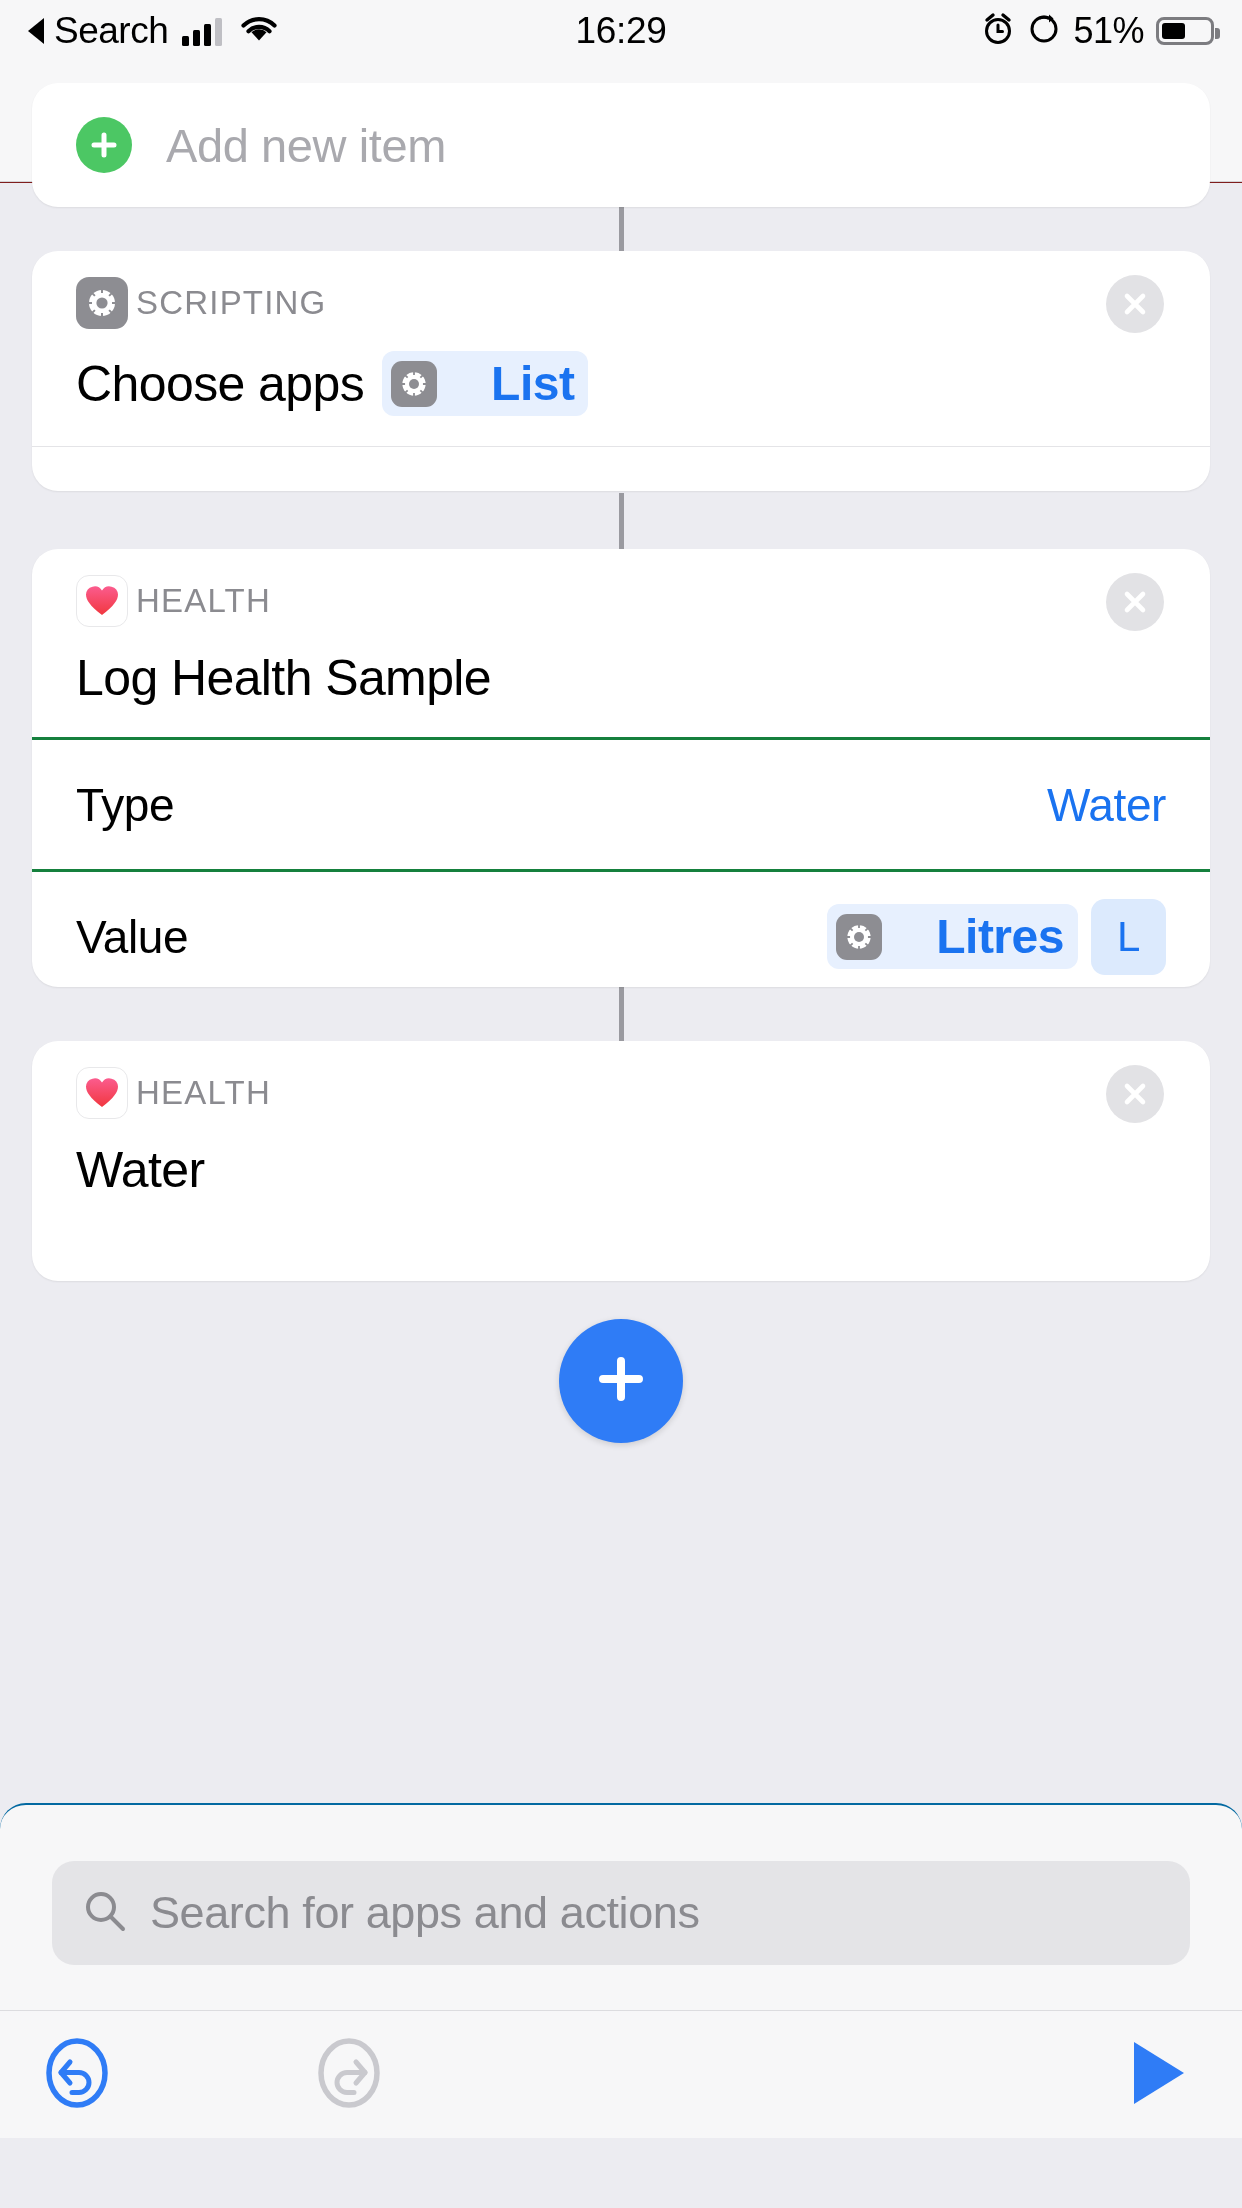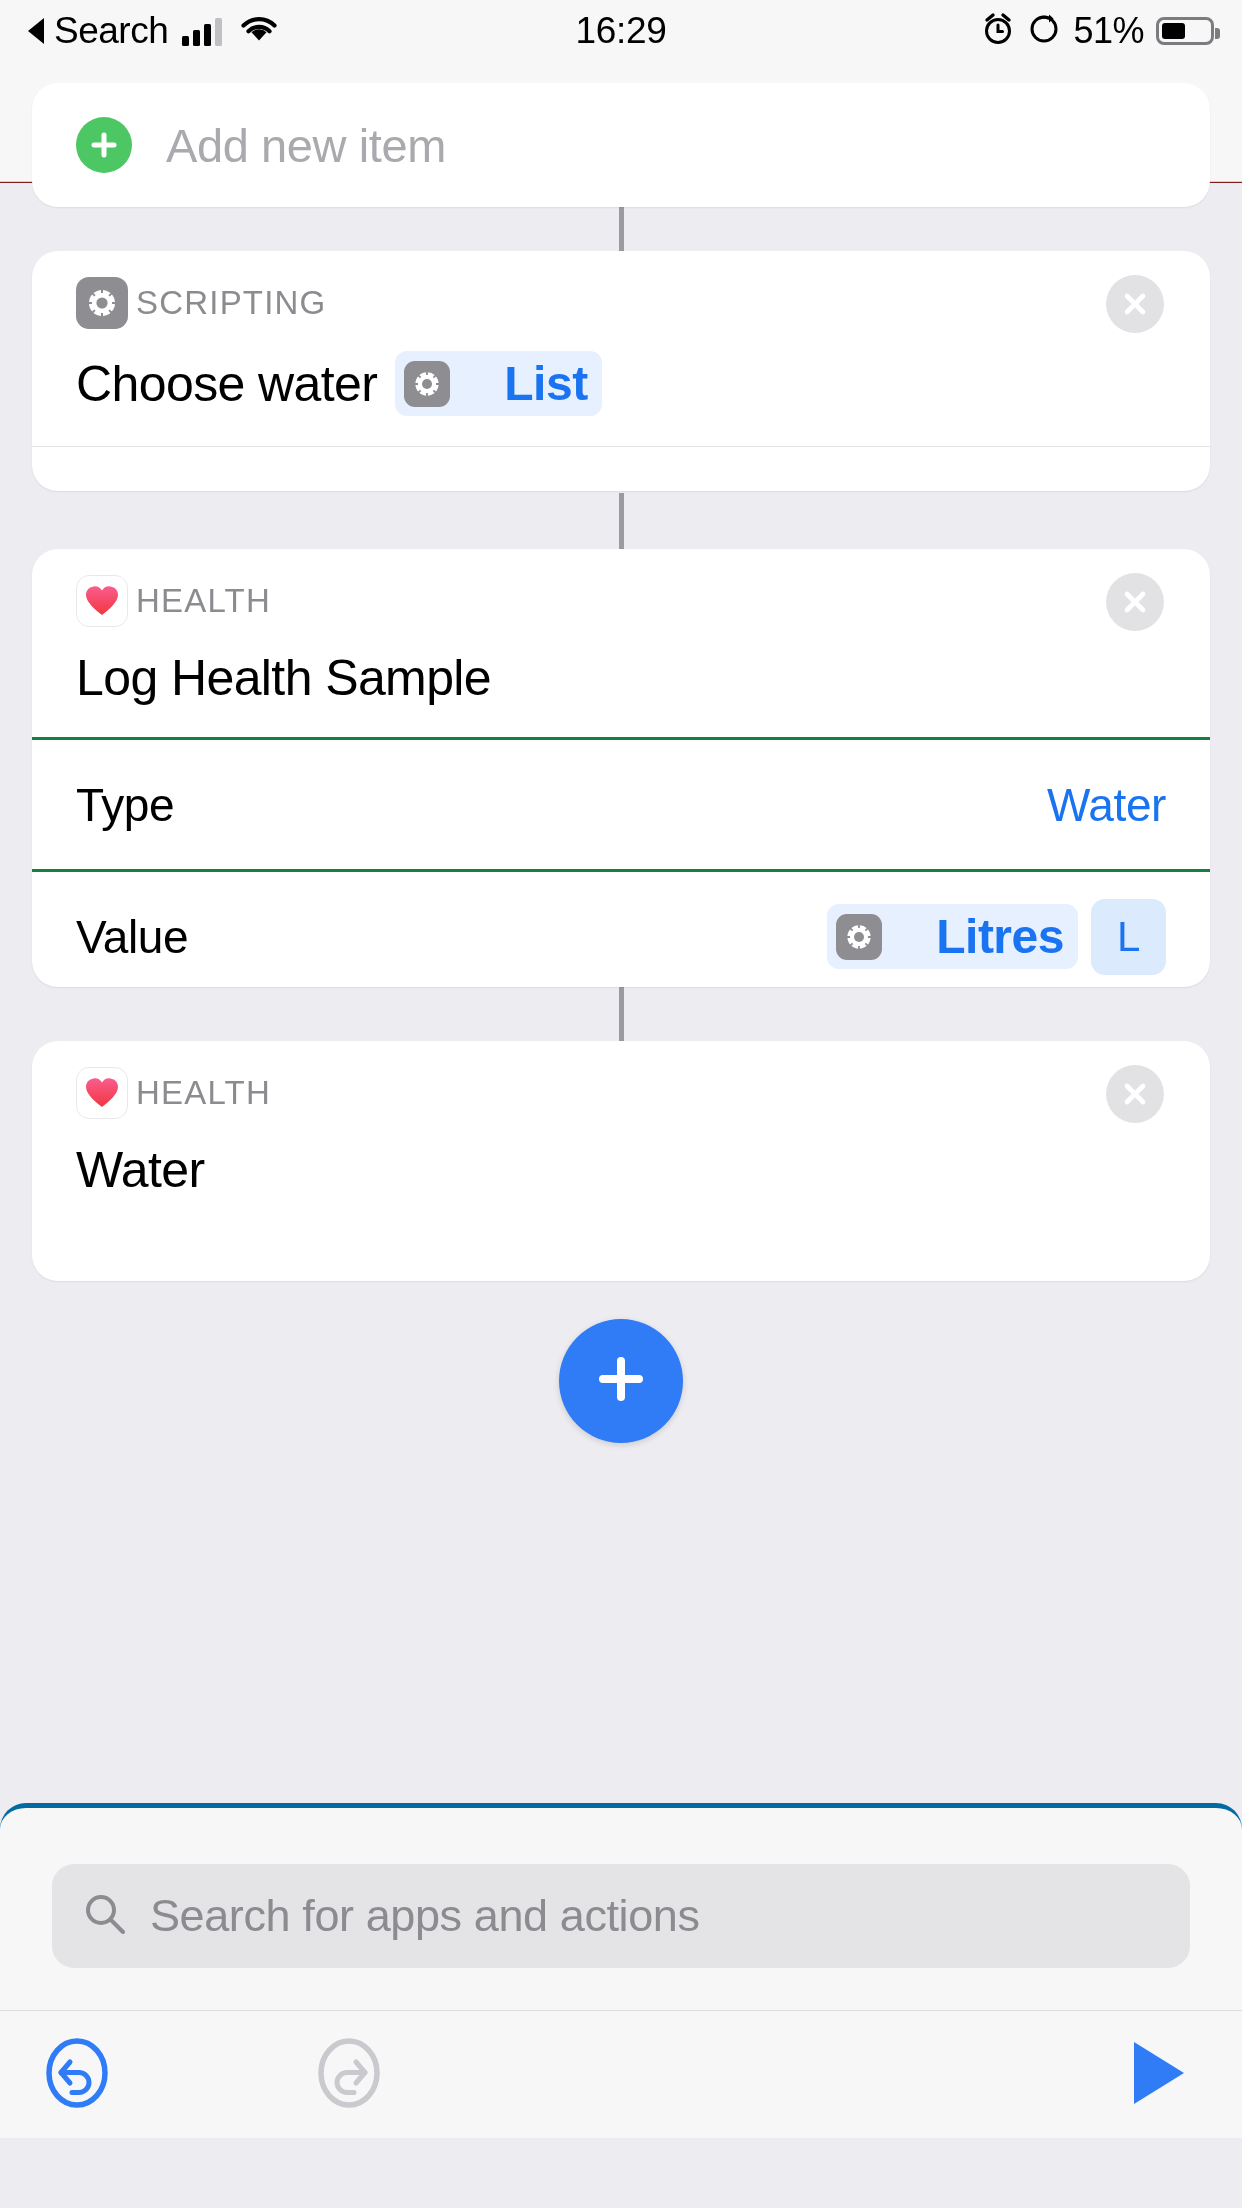--- a/index.html
+++ b/index.html
@@ -144,21 +144,21 @@
   .fab{
     position:absolute; left:559px; width:124px;height:124px;
     border-radius:50%; background:#2F7CF6;
     display:flex;align-items:center;justify-content:center;
     box-shadow:0 2px 6px rgba(0,0,0,0.14);
   }
 
   
   .bottom-panel{
     position:absolute; left:0; bottom:0; width:1242px; height:335px;
-    background:#F7F7F8; border-top:5px solid #0369a1;
+    background:#F7F7F8; border-top:2px solid #0369a1;
     border-radius:26px 26px 0 0;
   }
   .search-wrap{
     position:absolute; top:56px; left:52px; width:1138px; height:104px;
     background:#E4E4E7; border-radius:22px;
     display:flex; align-items:center; padding:0 30px;
   }
   .search-ph{ margin-left:22px; font-size:45px; color:#8B8B90; letter-spacing:-0.4px; }
   .toolbar{
     position:absolute; bottom:0; left:0; width:1242px; height:128px;
@@ -253,21 +253,21 @@
           </svg>
         </span>
         <span class="cat-label">SCRIPTING</span>
         <span class="close-btn">
           <svg width="26" height="26" viewBox="0 0 26 26">
               <path d="M5 5 L21 21 M21 5 L5 21" stroke="#fff" stroke-width="4.6" stroke-linecap="round"></path>
             </svg>
         </span>
       </div>
       <div class="act-title">
-        <span>Choose water</span>
+        <span>Choose apps</span>
         <span class="token">
           <span class="tk-ic">
             <svg width="34" height="34" viewBox="0 0 38 38">
               <circle cx="19" cy="19" r="13" fill="#fff"></circle>
               <circle cx="19" cy="19" r="5.6" fill="#8D8D92"></circle>
               <g stroke="#8D8D92" stroke-width="2">
                 <path d="M19 4 v5 M19 29 v5 M4 19 h5 M29 19 h5 M8.4 8.4 l3.5 3.5 M26.1 26.1 l3.5 3.5 M29.6 8.4 l-3.5 3.5 M11.9 26.1 l-3.5 3.5"></path>
               </g>
             </svg>
           </span>

